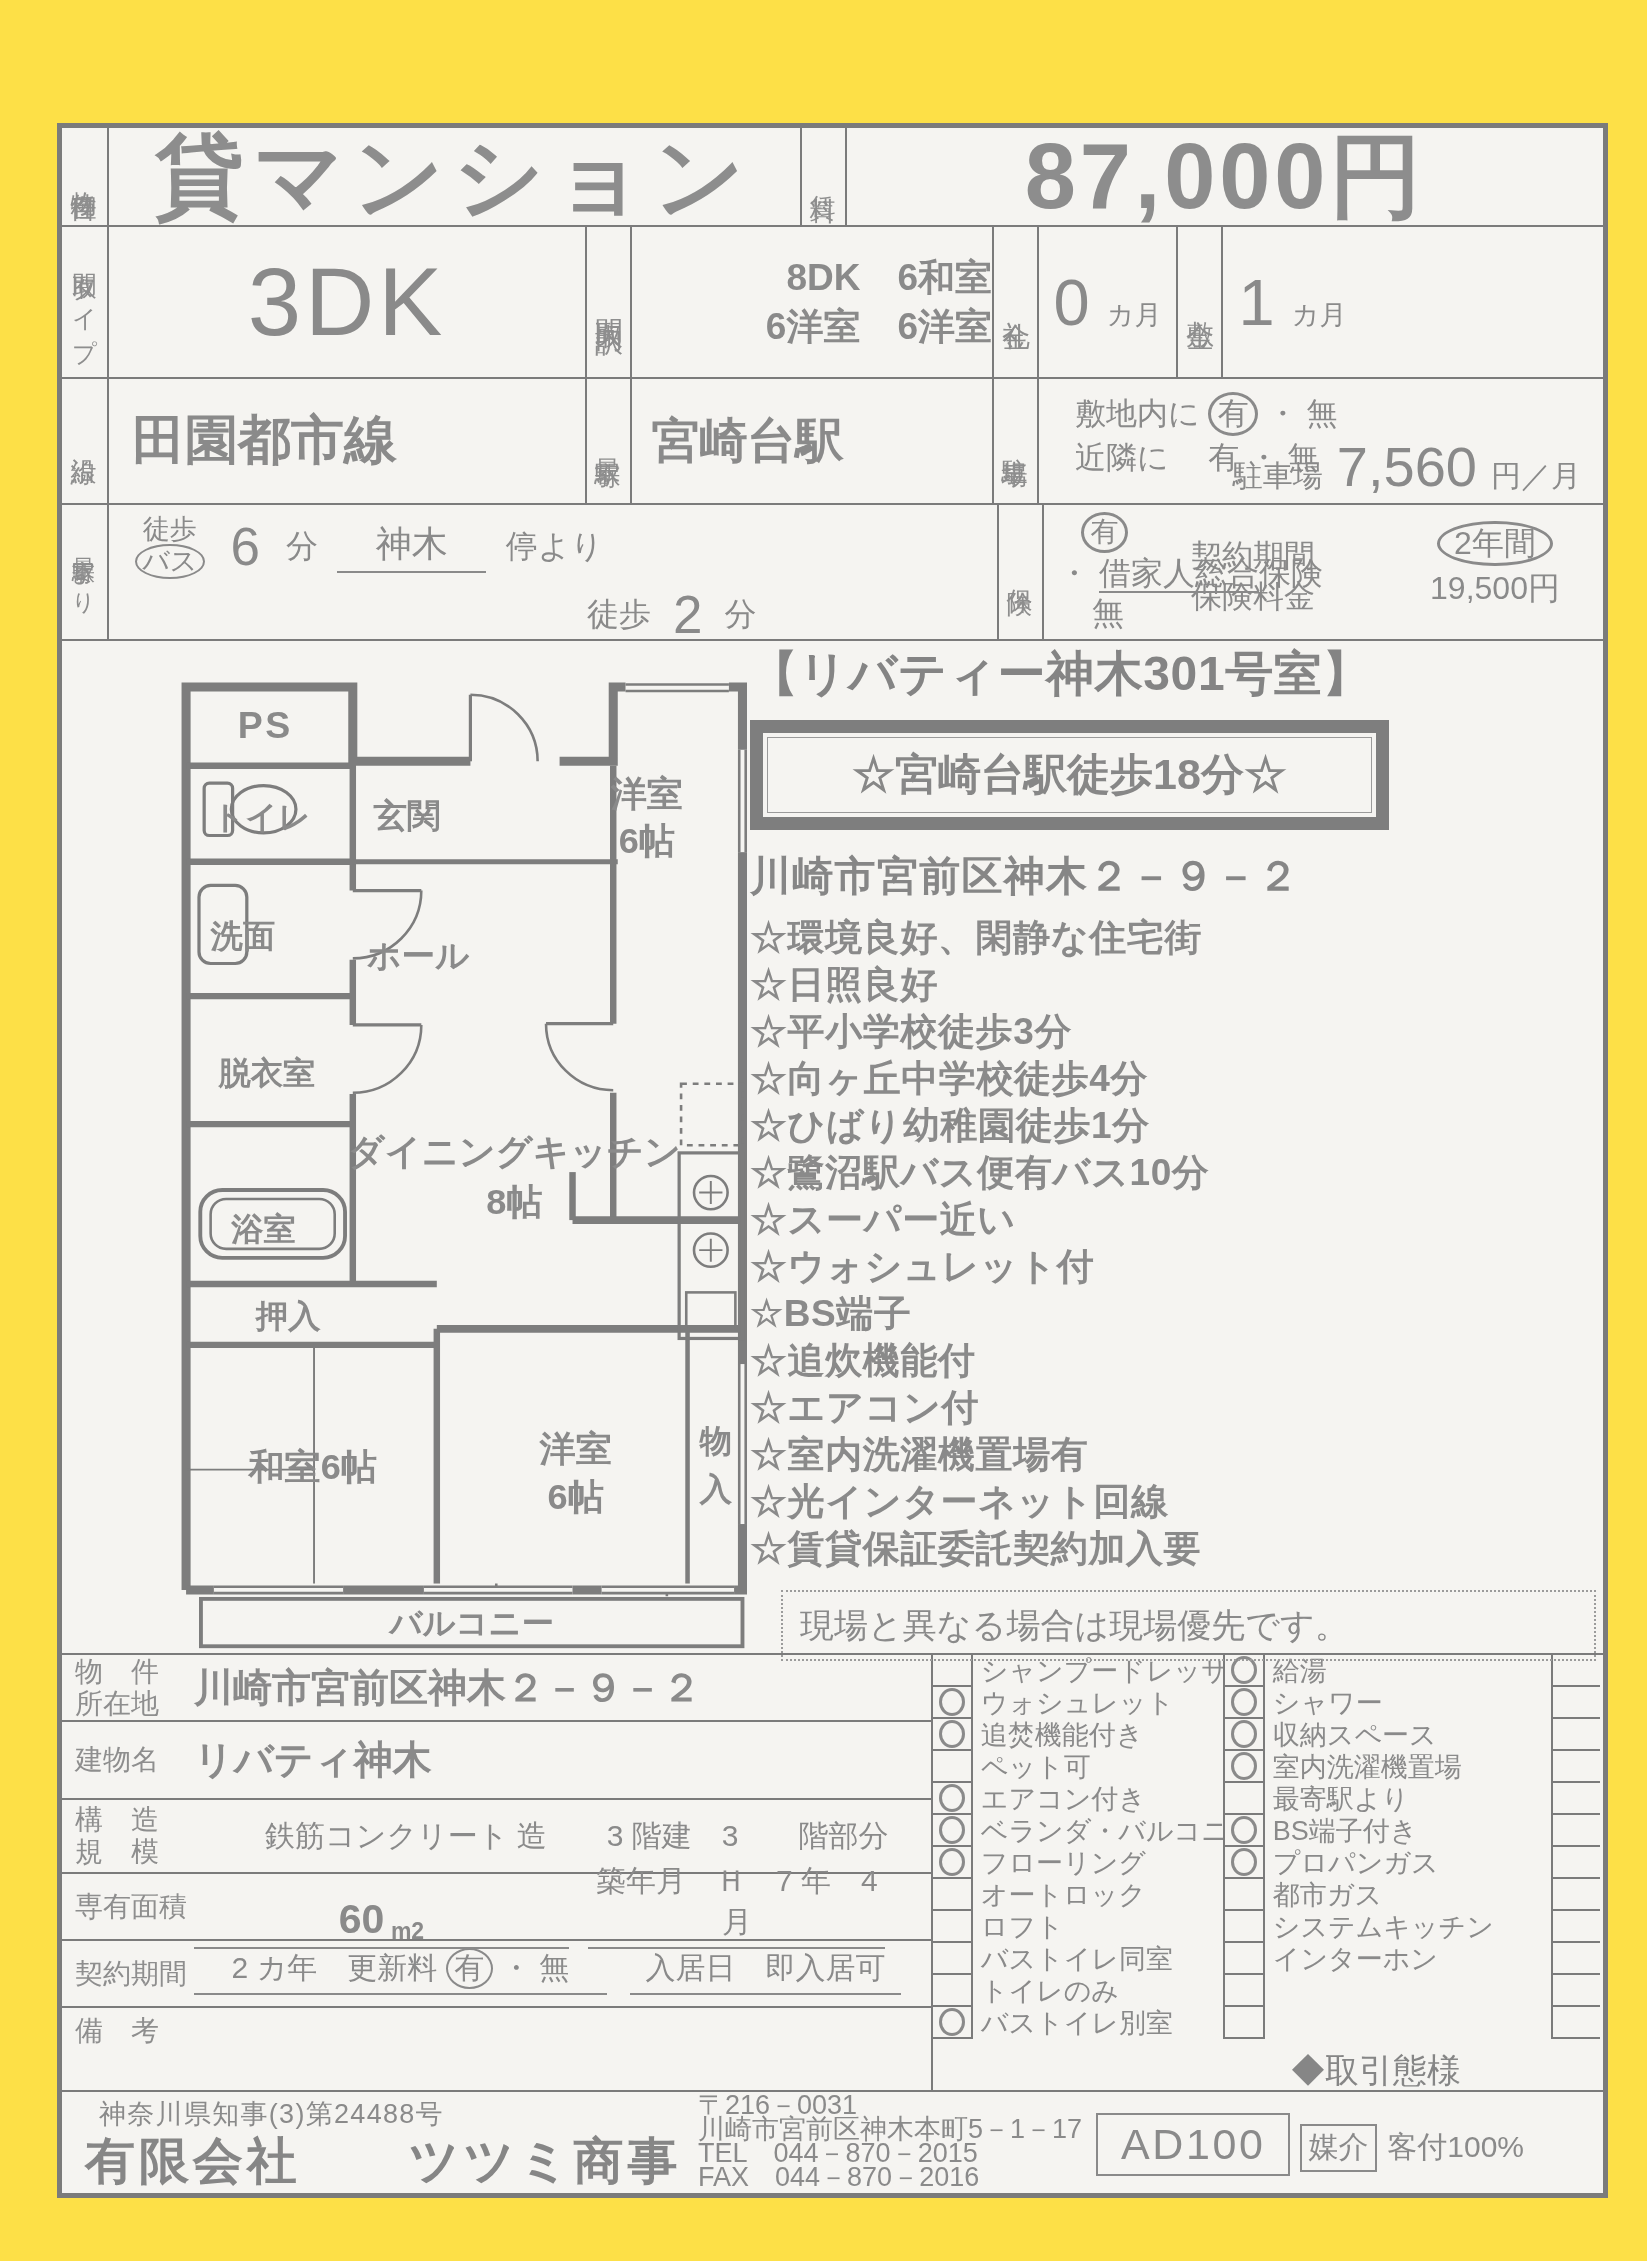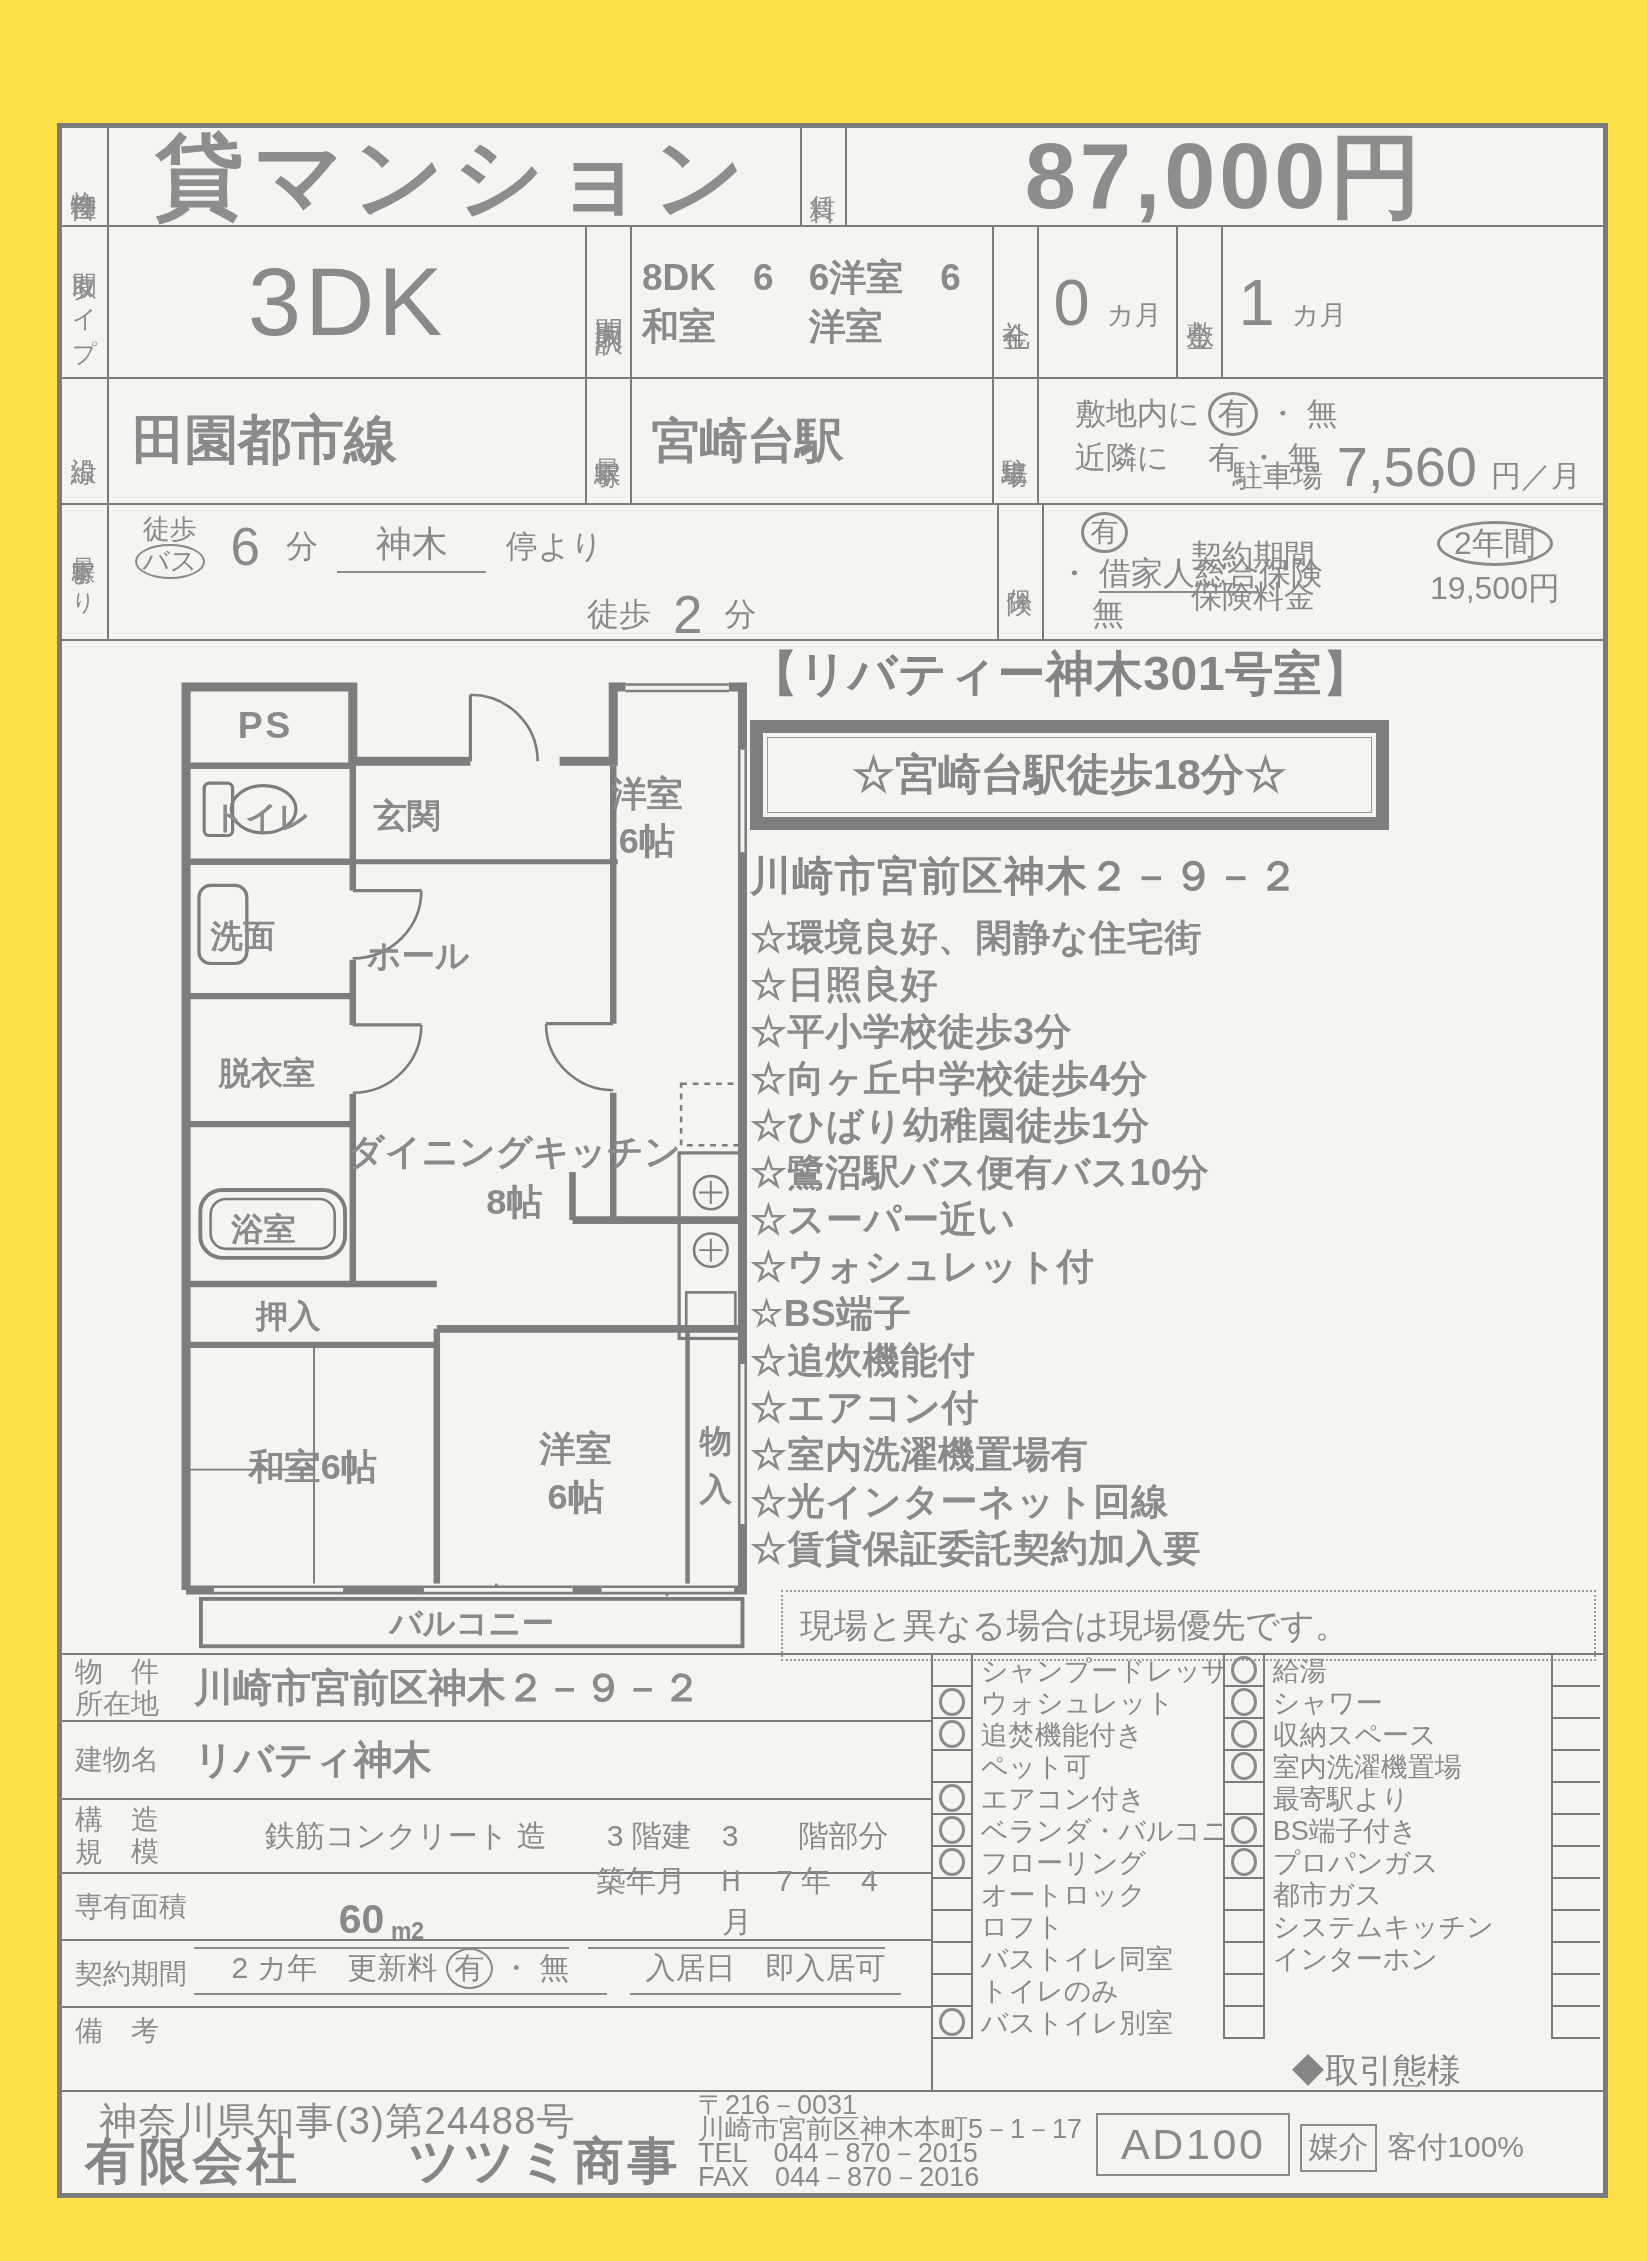--- a/index.html
+++ b/index.html
@@ -21,22 +21,22 @@
   .ell { display:inline-block; border:3.2px solid #8a8a8a; border-radius:50%;
          padding:1.3px 14px; line-height:1.15; }
   .ul { border-bottom:2.6px solid #8a8a8a; }
   
   .r1 { height:99px; }
   .r1 .type { width:693px; font-size:89px; font-weight:600; letter-spacing:9px; color:#8d8d8d; }
   .r1 .rentv { flex:1; font-size:92px; font-weight:600; letter-spacing:3.9px; color:#8d8d8d; }
   
   .r2 { height:152px; }
   .r2 .madori { width:478px; font-size:96px; letter-spacing:3.9px; }
-  .r2 .uchiwake { width:362px; flex-direction:row; font-size:37px; line-height:49px;
-                  align-items:center; padding-left:10px; justify-content:center; display:flex; font-weight:600;}
+  .r2 .uchiwake { width:362px; flex-direction:column; font-size:37px; line-height:49px;
+                  align-items:flex-end; padding-left:22px; justify-content:center; display:flex; font-weight:600;}
   .moneycell { width:139px; display:flex; align-items:center; justify-content:center; gap:17px; }
   .moneycell .num { font-size:65px; }
   .moneycell .unit { font-size:27px; padding-top:26px; }
   .kanri { flex:1; display:flex; flex-direction:column; align-items:center; padding-top:9px; }
   .kanri .hd { font-size:26px; letter-spacing:0.6px; }
   .kanri .hd .ell { border-width:2.6px; padding:0.6px 3.9px; }
   .kanri .val { margin-top:3.9px; font-size:57px; }
   .kanri .val .unit { font-size:28px; margin-left:9px; }
   
   .r3 { height:126px; }
@@ -90,21 +90,21 @@
   .acircle { border-right:2.6px solid #7b7b7b; border-bottom:2.6px solid #7b7b7b;
              display:flex; align-items:center; justify-content:center; }
   .alabel { border-right:2.6px solid #7b7b7b; font-size:27px; line-height:32px;
             padding-left:7.8px; white-space:nowrap; overflow:hidden; color:#8a8a8a; }
   .aextra { border-bottom:2.6px solid #7b7b7b; }
   .mark { display:block; width:26px; height:28px; border:3.2px solid #8a8a8a; border-radius:50%; }
   .torihiki-band { flex:1; position:relative; }
   .torihiki { position:absolute; left:358px; top:9px; font-size:34px; color:#868686; }
   
   .footer { height:101px; position:relative; border-bottom:none; }
-  .lic { position:absolute; left:37px; top:3.9px; font-size:38px; letter-spacing:1.3px; }
+  .lic { position:absolute; left:37px; top:3.9px; font-size:27px; letter-spacing:1.3px; }
   .company { position:absolute; left:23px; top:36px; font-size:50px; letter-spacing:3.9px;
              color:#868686; font-weight:600; }
   .midblk { position:absolute; left:636px; top:1.3px; font-size:27px; line-height:24px; }
   .midblk .tl { display:flex; gap:26px; }
   .adbox { position:absolute; left:1034px; top:20.7px; border:2.6px solid #8a8a8a;
            padding:5.2px 23px; font-size:43px; letter-spacing:2.6px; color:#8a8a8a; }
   .baikai { position:absolute; left:1238px; top:32px; display:flex; align-items:center; gap:10.3px;
             font-size:30px; }
   .baikai .bx { border:2.6px solid #8a8a8a; padding:1.3px 6.5px; }
   svg text { font-family:"Liberation Sans", sans-serif; fill:#8a8a8a; font-weight:600; }

